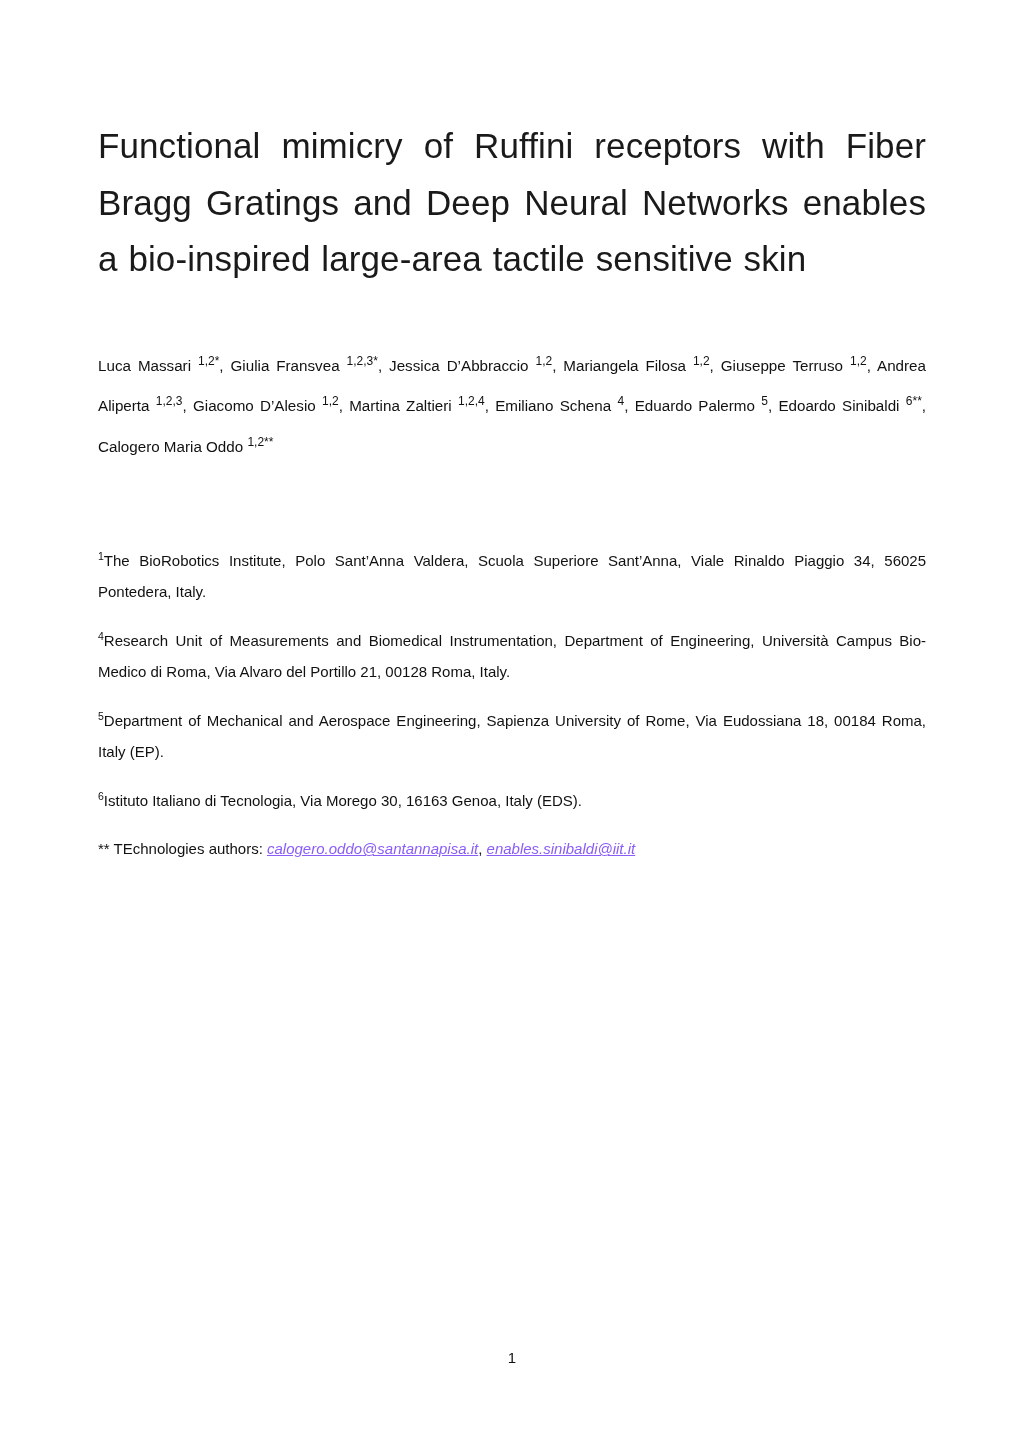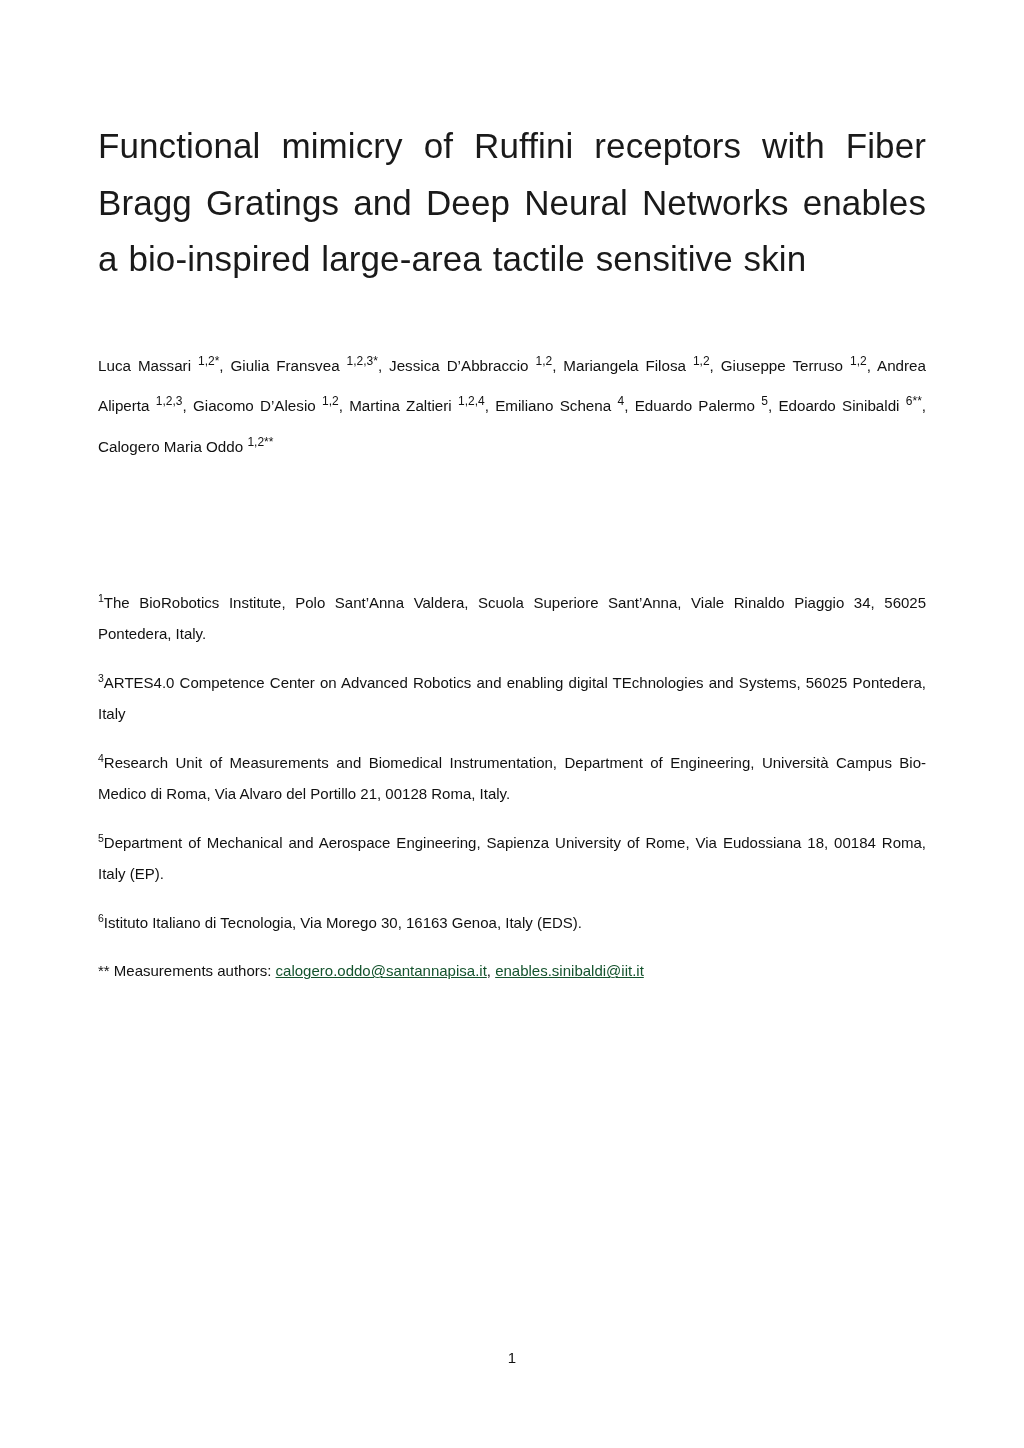--- a/index.html
+++ b/index.html
@@ -38,21 +38,21 @@
     text-align: justify;
     text-align-last: left;
     color: #111111;
   }
   .authors sup {
     font-size: 12px;
     vertical-align: super;
     line-height: 0;
   }
   .affiliations {
-    margin-top: 120px;
+    margin-top: 78px;
   }
   .aff {
     font-size: 15px;
     line-height: 2.1;
     text-align: justify;
     text-align-last: left;
     color: #111111;
     margin-bottom: 17px;
   }
   .aff sup {
@@ -63,22 +63,23 @@
   .notes {
     margin-top: 6px;
   }
   .note {
     font-size: 15px;
     line-height: 2.1;
     color: #111111;
     margin-bottom: 17px;
   }
   .maillink {
-    color: #14532d;
+    color: #8b5cf6;
     text-decoration: underline;
+    font-style: italic;
   }
   .page-number {
     position: absolute;
     left: 0;
     right: 0;
     bottom: 82px;
     text-align: center;
     font-size: 15px;
     color: #111111;
   }
@@ -89,25 +90,24 @@
 <div class="page">
 
   <h1 class="title">Functional mimicry of Ruffini receptors with Fiber Bragg Gratings and Deep Neural Networks enables a bio-inspired large-area tactile sensitive skin</h1>
 
   <div class="authors">
     <span>Luca Massari </span><sup>1,2*</sup><span>, Giulia Fransvea </span><sup>1,2,3*</sup><span>, Jessica D’Abbraccio </span><sup>1,2</sup><span>, Mariangela Filosa </span><sup>1,2</sup><span>, Giuseppe Terruso </span><sup>1,2</sup><span>, Andrea Aliperta </span><sup>1,2,3</sup><span>, Giacomo D’Alesio </span><sup>1,2</sup><span>, Martina Zaltieri </span><sup>1,2,4</sup><span>, Emiliano Schena </span><sup>4</sup><span>, Eduardo Palermo </span><sup>5</sup><span>, Edoardo Sinibaldi </span><sup>6**</sup><span>, Calogero Maria Oddo </span><sup>1,2**</sup>
   </div>
 
   <div class="affiliations">
     <p class="aff"><sup>1</sup><span>The BioRobotics Institute, Polo Sant’Anna Valdera, Scuola Superiore Sant’Anna, Viale Rinaldo Piaggio 34, 56025 Pontedera, Italy.</span></p>
-    <p class="aff"><sup>3</sup><span>ARTES4.0 Competence Center on Advanced Robotics and enabling digital TEchnologies and Systems, 56025 Pontedera, Italy</span></p>
     <p class="aff"><sup>4</sup><span>Research Unit of Measurements and Biomedical Instrumentation, Department of Engineering, Università Campus Bio-Medico di Roma, Via Alvaro del Portillo 21, 00128 Roma, Italy.</span></p>
     <p class="aff"><sup>5</sup><span>Department of Mechanical and Aerospace Engineering, Sapienza University of Rome, Via Eudossiana 18, 00184 Roma, Italy (EP).</span></p>
     <p class="aff"><sup>6</sup><span>Istituto Italiano di Tecnologia, Via Morego 30, 16163 Genoa, Italy (EDS).</span></p>
   </div>
 
   <div class="notes">
-    <p class="note"><span>** Measurements authors: </span><a class="maillink" href="#">calogero.oddo@santannapisa.it</a><span>, </span><a class="maillink" href="#">enables.sinibaldi@iit.it</a></p>
+    <p class="note"><span>** TEchnologies authors: </span><a class="maillink" href="#">calogero.oddo@santannapisa.it</a><span>, </span><a class="maillink" href="#">enables.sinibaldi@iit.it</a></p>
   </div>
 
   <div class="page-number">1</div>
 
 </div>
 
 </body></html>

